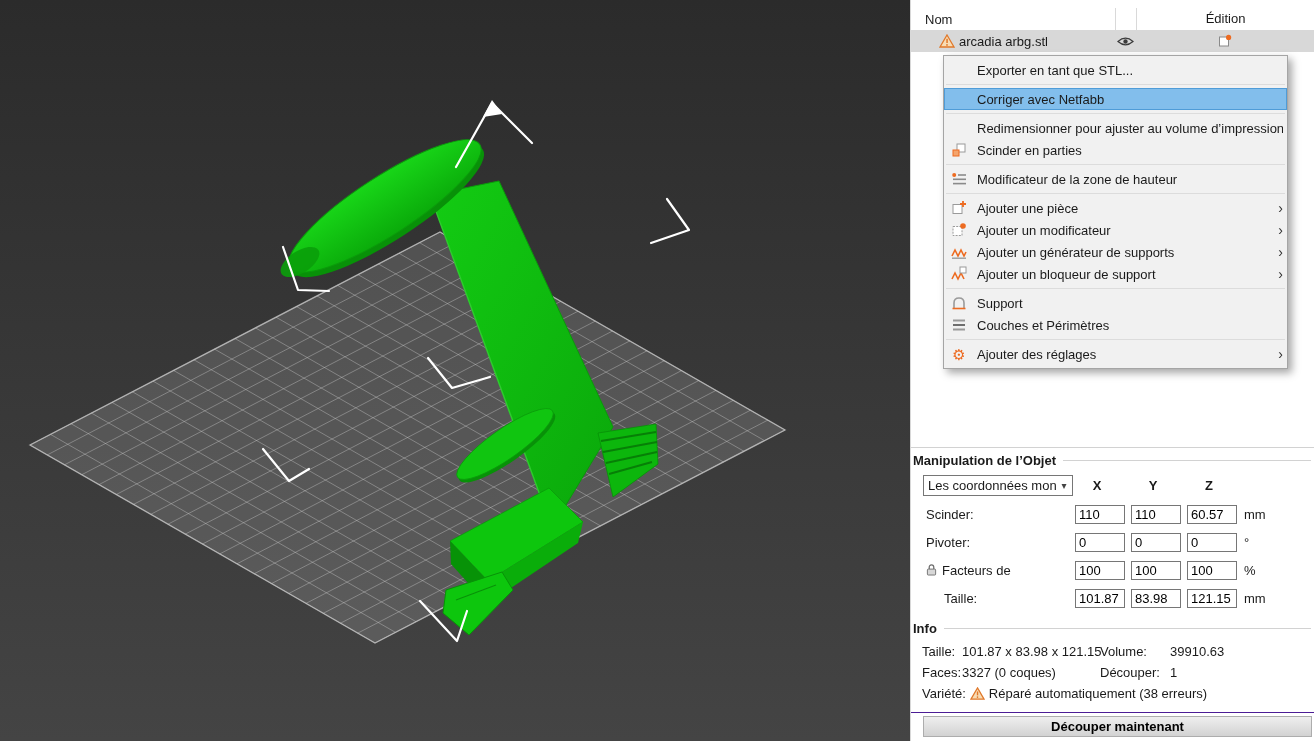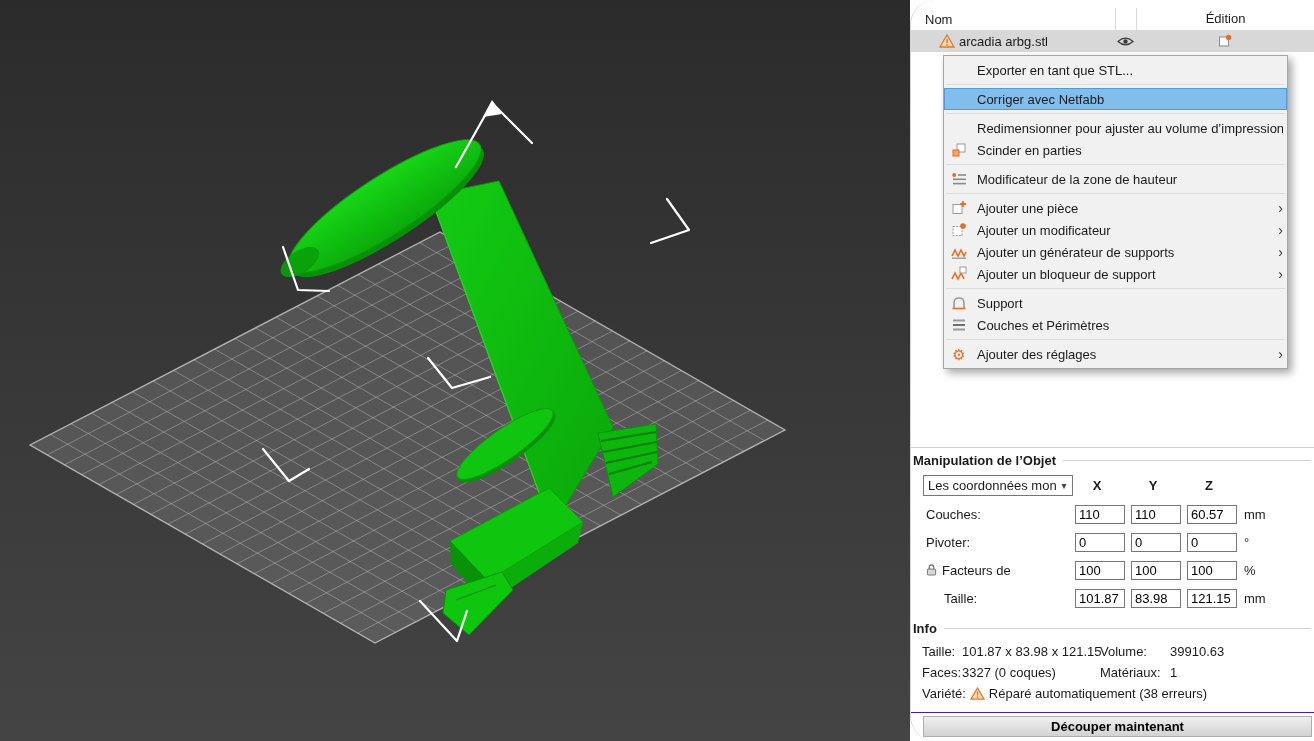--- a/index.html
+++ b/index.html
@@ -6,21 +6,21 @@
   html,body { width:1314px; height:741px; overflow:hidden; }
   body { font-family:"Liberation Sans","DejaVu Sans",sans-serif; font-size:13px; color:#1a1a1a; background:#fff; }
   .app { display:flex; width:1314px; height:741px; }
 
   
   .viewport { position:relative; width:910px; height:741px; background:#2e2e2e; flex:none; }
   .viewport svg { position:absolute; inset:0; display:block; }
 
   
   .side-panel { position:relative; width:404px; height:741px; background:#fff; border-left:1px solid #d8d8d8;
-                display:flex; flex-direction:column; flex:none;border-radius:25px; }
+                display:flex; flex-direction:column; flex:none; }
 
   
   .object-list { height:448px; padding-top:8px; border-bottom:1px solid #d2d2d2; }
   .list-header { display:flex; height:22px; align-items:center; }
   .col-nom { flex:1; padding-left:14px; }
   .col-eye { width:21px; border-left:1px solid #d9d9d9; height:22px; }
   .col-edition { width:178px; border-left:1px solid #d9d9d9; text-align:center; height:22px; line-height:22px; }
   .object-row { display:flex; align-items:center; height:22px; background:var(--row-sel,#d8d8d8); cursor:default; }
   .row-warning { margin-left:28px; width:16px; height:14px; flex:none; }
   .row-name { margin-left:4px; flex:1; white-space:nowrap; overflow:hidden; }
@@ -291,21 +291,21 @@
           <span class="combo-text">Les coordonnées mondi</span>
           <span class="combo-arrow">▾</span>
         </div>
         <span class="axis-h">X</span>
         <span class="axis-h">Y</span>
         <span class="axis-h">Z</span>
         <span></span>
       </div>
 
       <div class="manip-grid m-row">
-        <span class="m-label">Couches:</span>
+        <span class="m-label">Scinder:</span>
         <span class="cell-input">
             <input class="num" value="110" style="">
           </span>
         <span class="cell-input">
             <input class="num" value="110" style="">
           </span>
         <span class="cell-input">
             <input class="num" value="60.57" style="">
           </span>
         <span class="unit">mm</span>
@@ -364,21 +364,21 @@
 
     <div class="info">
       <div class="section-head">Info</div>
       <div class="info-grid">
         <span>Taille:</span>
         <span>101.87 x 83.98 x 121.15</span>
         <span>Volume:</span>
         <span>39910.63</span>
         <span>Faces:</span>
         <span>3327 (0 coques)</span>
-        <span>Matériaux:</span>
+        <span>Découper:</span>
         <span>1</span>
       </div>
       <div class="variety-row">
         <span>Variété:</span>
         <svg width="15" height="13" viewBox="0 0 16 14">
             <path d="M8 1 L15 13 L1 13 Z" fill="#f8dcb4" stroke="#e0782a" stroke-width="1.3"></path>
             <rect x="7.3" y="4.8" width="1.5" height="4.2" fill="#e0782a"></rect>
             <circle cx="8" cy="10.9" r="0.9" fill="#e0782a"></circle>
           </svg>
         <span>Réparé automatiquement (38 erreurs)</span>

